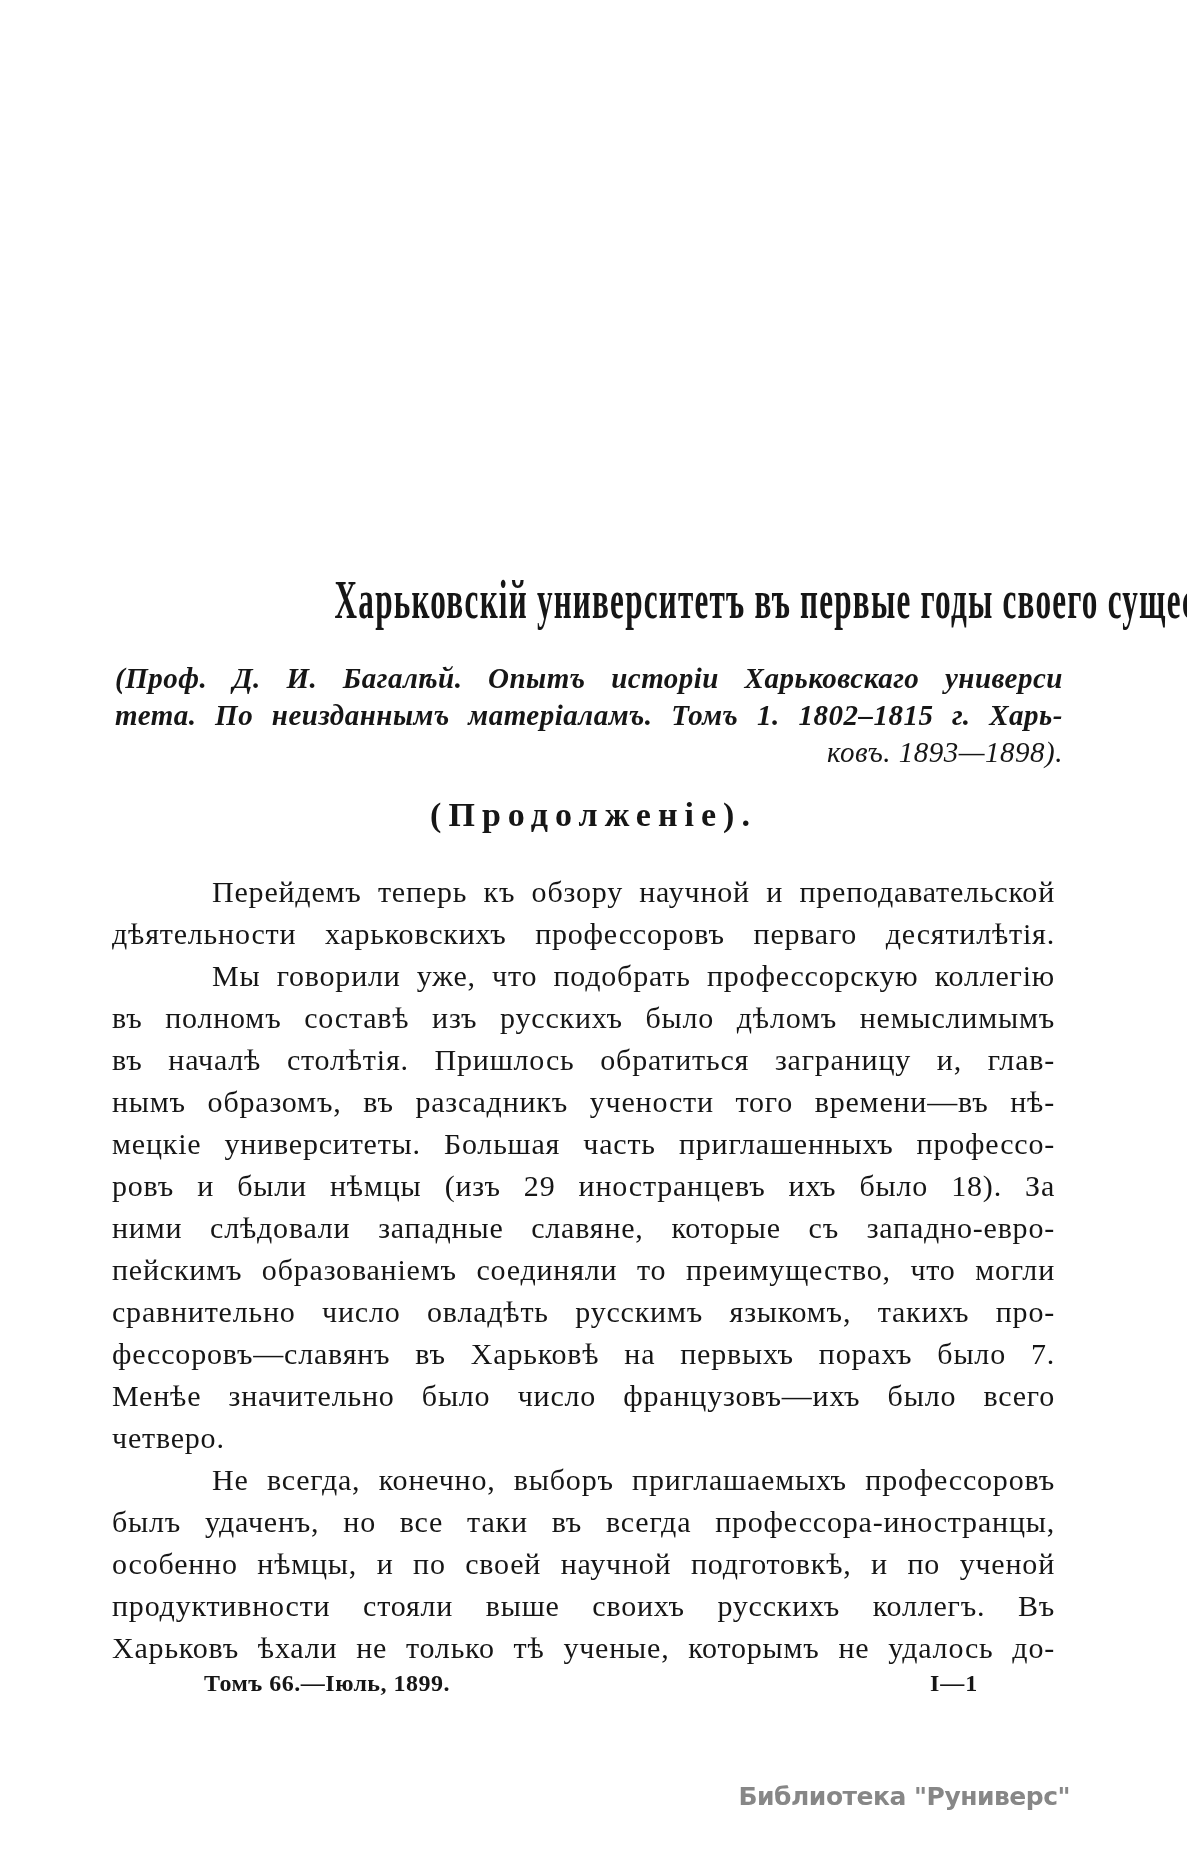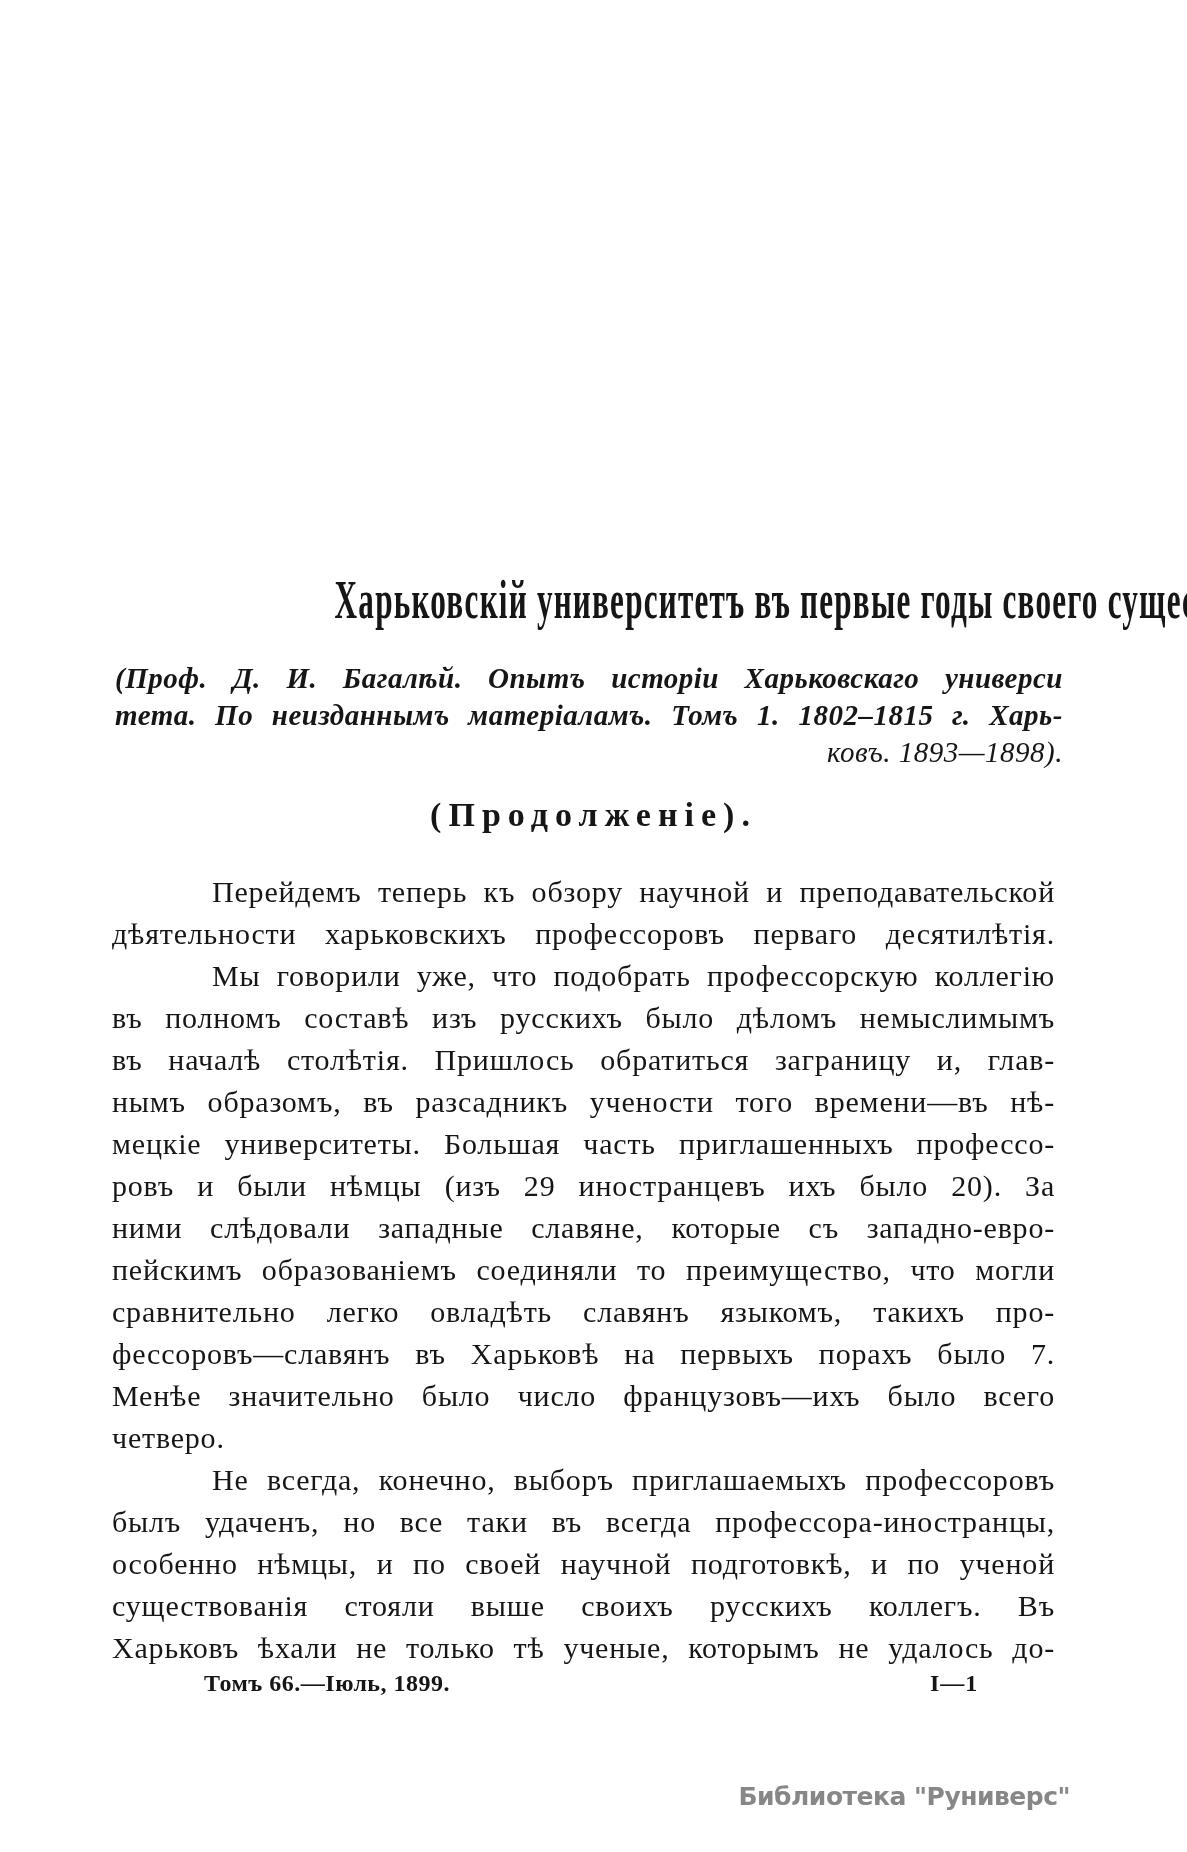--- a/index.html
+++ b/index.html
@@ -116,31 +116,31 @@
   <div class="continuation">(Продолженіе).</div>
 
   <div class="body" id="body-text">
       <div class="line indent just">Перейдемъ теперь къ обзору научной и преподавательской</div>
       <div class="line just">дѣятельности харьковскихъ профессоровъ перваго десятилѣтія.</div>
       <div class="line indent just">Мы говорили уже, что подобрать профессорскую коллегію</div>
       <div class="line just">въ полномъ составѣ изъ русскихъ было дѣломъ немыслимымъ</div>
       <div class="line just">въ началѣ столѣтія. Пришлось обратиться заграницу и, глав-</div>
       <div class="line just">нымъ образомъ, въ разсадникъ учености того времени—въ нѣ-</div>
       <div class="line just">мецкіе университеты. Большая часть приглашенныхъ профессо-</div>
-      <div class="line just">ровъ и были нѣмцы (изъ 29 иностранцевъ ихъ было 20). За</div>
+      <div class="line just">ровъ и были нѣмцы (изъ 29 иностранцевъ ихъ было 18). За</div>
       <div class="line just">ними слѣдовали западные славяне, которые съ западно-евро-</div>
       <div class="line just">пейскимъ образованіемъ соединяли то преимущество, что могли</div>
-      <div class="line just">сравнительно легко овладѣть славянъ языкомъ, такихъ про-</div>
+      <div class="line just">сравнительно число овладѣть русскимъ языкомъ, такихъ про-</div>
       <div class="line just">фессоровъ—славянъ въ Харьковѣ на первыхъ порахъ было 7.</div>
       <div class="line just">Менѣе значительно было число французовъ—ихъ было всего</div>
       <div class="line">четверо.</div>
       <div class="line indent just">Не всегда, конечно, выборъ приглашаемыхъ профессоровъ</div>
       <div class="line just">былъ удаченъ, но все таки въ всегда профессора-иностранцы,</div>
       <div class="line just">особенно нѣмцы, и по своей научной подготовкѣ, и по ученой</div>
-      <div class="line just">существованія стояли выше своихъ русскихъ коллегъ. Въ</div>
+      <div class="line just">продуктивности стояли выше своихъ русскихъ коллегъ. Въ</div>
       <div class="line just">Харьковъ ѣхали не только тѣ ученые, которымъ не удалось до-</div>
     </div>
 
   <div class="footer">
     <span class="footer-left">Томъ 66.—Іюль, 1899.</span>
     <span class="footer-right">I—1</span>
   </div>
 
   <div class="watermark">Библиотека "Руниверс"</div>
 

